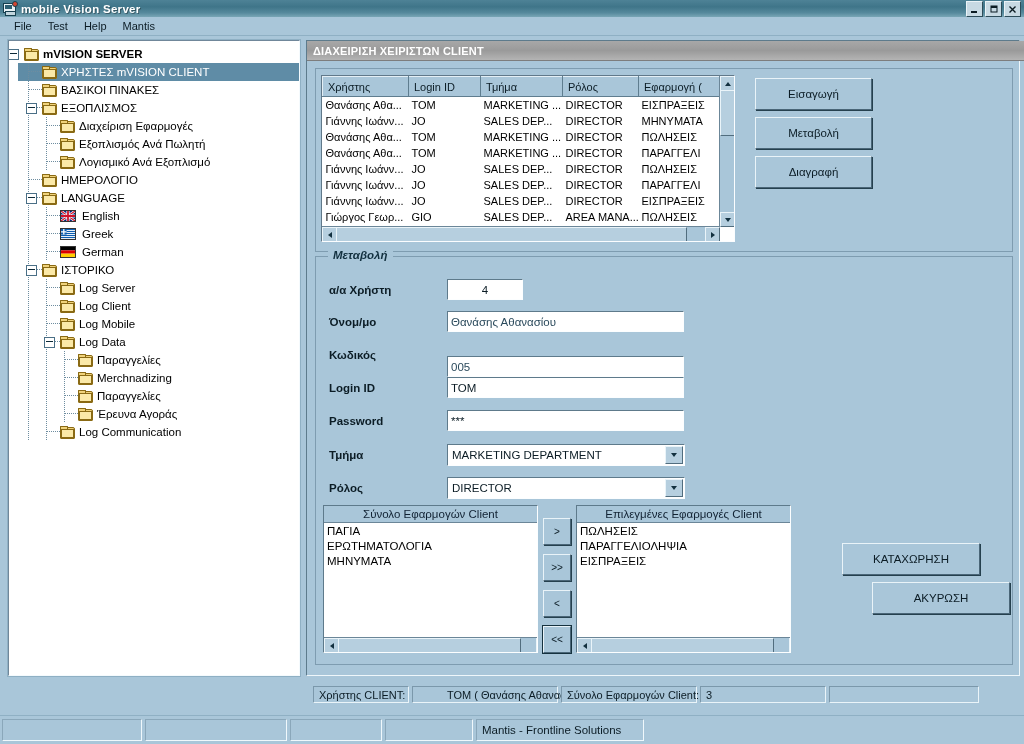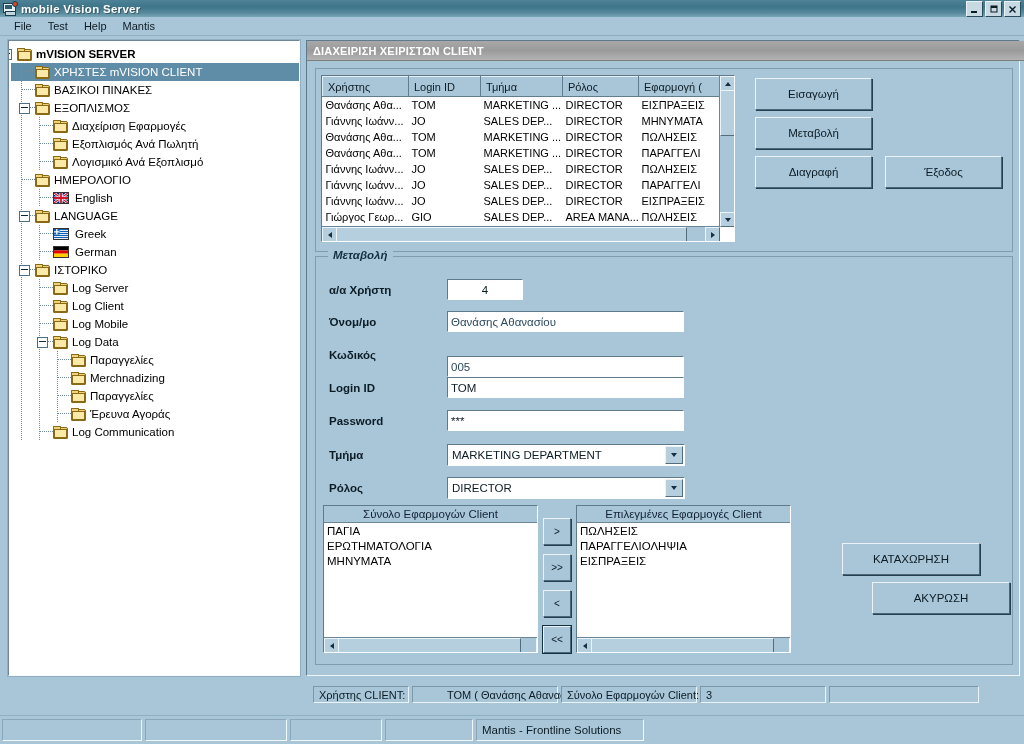--- a/index.html
+++ b/index.html
@@ -56,21 +56,21 @@
   }
   .menubar .mi{padding:1px 8px;color:#0c1c25;font-size:11px;}
   
   .treewrap{
     position:absolute;left:8px;top:40px;width:290px;height:634px;
     background:#ffffff;
     border:1px solid;border-color:#70879a #f4fafd #f4fafd #70879a;
     box-shadow:0 0 0 1px #8fb0c4;
     overflow:hidden;
   }
-  .tree{padding:4px 0 0 2px;}
+  .tree{padding:4px 0 0 9px;}
   .tnode{
     position:relative;height:18px;line-height:18px;display:flex;align-items:center;
     white-space:nowrap;font-size:11.5px;color:#000;padding-left:0;
   }
   .tnode.sel{background:#5f8ca6;color:#ffffff;}
   .tnode .lbl{padding-left:4px;}
   .tnode.root .lbl{font-weight:bold;}
   .ind{display:inline-block;flex:0 0 auto;}
   .expander{
     width:9px;height:9px;border:1px solid #4a6f86;background:#fff;
@@ -348,48 +348,48 @@
             <span class="dots" style="position: absolute; left: 11px; width: 14px; top: 0px;"></span>
           </span>
           <span class="folder">
             <span class="bk"></span>
             <span class="tab"></span>
             <span class="fr"></span>
           </span>
           <span class="lbl">ΗΜΕΡΟΛΟΓΙΟ</span>
         </div>
         <div class="tnode">
+          <span class="ind" style="width: 24px; height: 18px; position: relative;">
+            <span class="vline" style="left: 10px;"></span>
+            <span class="dots" style="position: absolute; left: 11px; width: 14px; top: 0px;"></span>
+          </span>
+          <span class="expander" style="margin-left: -16px; margin-right: 5px;"></span>
+          <span class="folder">
+            <span class="bk"></span>
+            <span class="tab"></span>
+            <span class="fr"></span>
+          </span>
+          <span class="lbl">LANGUAGE</span>
+        </div>
+        <div class="tnode">
           <span class="ind" style="width: 42px; height: 18px; position: relative;">
             <span class="vline" style="left: 10px;"></span>
             <span class="vline" style="left: 28px;"></span>
             <span class="dots" style="position: absolute; left: 29px; width: 14px; top: 0px;"></span>
           </span>
           <span class="flag">
             <svg width="14" height="10" viewBox="0 0 14 10">
               <rect width="14" height="10" fill="#00247d"></rect>
               <path d="M0 0 L14 10 M14 0 L0 10" stroke="#fff" stroke-width="2.6"></path>
               <path d="M0 0 L14 10 M14 0 L0 10" stroke="#cf142b" stroke-width="1.2"></path>
               <path d="M7 0 V10 M0 5 H14" stroke="#fff" stroke-width="3.2"></path>
               <path d="M7 0 V10 M0 5 H14" stroke="#cf142b" stroke-width="1.8"></path>
             </svg>
           </span>
           <span class="lbl">English</span>
-        </div>
-        <div class="tnode">
-          <span class="ind" style="width: 24px; height: 18px; position: relative;">
-            <span class="vline" style="left: 10px;"></span>
-            <span class="dots" style="position: absolute; left: 11px; width: 14px; top: 0px;"></span>
-          </span>
-          <span class="expander" style="margin-left: -16px; margin-right: 5px;"></span>
-          <span class="folder">
-            <span class="bk"></span>
-            <span class="tab"></span>
-            <span class="fr"></span>
-          </span>
-          <span class="lbl">LANGUAGE</span>
         </div>
         <div class="tnode">
           <span class="ind" style="width: 42px; height: 18px; position: relative;">
             <span class="vline" style="left: 10px;"></span>
             <span class="vline" style="left: 28px;"></span>
             <span class="dots" style="position: absolute; left: 29px; width: 14px; top: 0px;"></span>
           </span>
           <span class="flag">
             <svg width="14" height="10" viewBox="0 0 14 10">
               <rect width="14" height="10" fill="#fff"></rect>
@@ -669,21 +669,20 @@
         <div class="sbthumb" style="left:14px;top:0;height:13px;width:349px;"></div>
         <div class="sbbtn" style="right:0;top:0;">
             <span class="arw rt"></span>
           </div>
       </div>
     </div>
 
     <div class="btn" style="left:448px;top:37px;width:115px;height:30px;">Εισαγωγή</div>
     <div class="btn" style="left:448px;top:76px;width:115px;height:30px;">Μεταβολή</div>
     <div class="btn" style="left:448px;top:115px;width:115px;height:30px;">Διαγραφή</div>
-    <div class="btn" style="left:578px;top:115px;width:115px;height:30px;">Έξοδος</div>
 
     <div class="gbox" style="left:8px;top:215px;width:696px;height:407px;">
       <span class="cap">Μεταβολή</span>
     </div>
 
     <div class="flabel" style="left:22px;top:243px;">α/α Χρήστη</div>
     <div class="fin center" style="left:140px;top:238px;width:74px;height:19px;">4</div>
 
     <div class="flabel" style="left:22px;top:275px;">Όνομ/μο</div>
     <div class="fin" style="left:140px;top:270px;width:232px;height:19px;">Θανάσης Αθανασίου</div>

